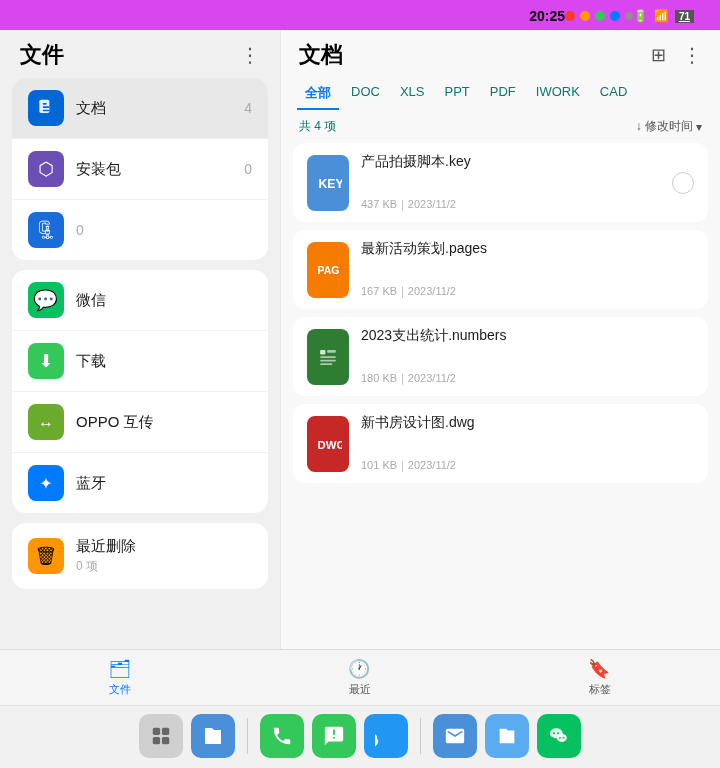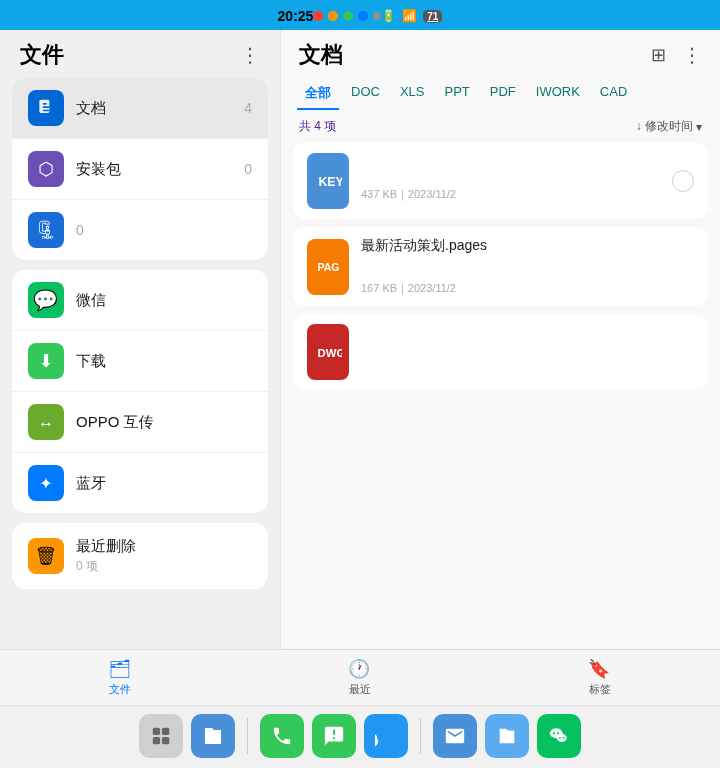--- a/index.html
+++ b/index.html
@@ -9,24 +9,24 @@
       font-family: -apple-system, "PingFang SC", "Helvetica Neue", sans-serif;
       background: #f0f0f0;
       display: flex;
       flex-direction: column;
       overflow: hidden;
     }
 
     
     .status-bar {
       display: flex;
-      justify-content: center;
+      justify-content: flex-end;
       align-items: center;
       padding: 6px 26px 4px;
-      background: #0ea5e9;
+      background: #d946ef;
       font-size: 13px;
       font-weight: 600;
       height: 30px;
     }
     .status-time { font-size: 14px; font-weight: 700; }
     .status-icons { display: flex; gap: 6px; align-items: center; font-size: 12px; }
     .dot-red { width: 10px; height: 10px; border-radius: 50%; background: #ff3b30; display: inline-block; }
     .dot-yellow { width: 10px; height: 10px; border-radius: 50%; background: #ff9500; display: inline-block; }
     .dot-green { width: 10px; height: 10px; border-radius: 50%; background: #34c759; display: inline-block; }
     .dot-blue { width: 10px; height: 10px; border-radius: 50%; background: #007aff; display: inline-block; }
@@ -191,21 +191,21 @@
       font-weight: 600;
     }
 
     
     .file-meta-row {
       display: flex;
       justify-content: space-between;
       align-items: center;
       padding: 8px 18px 4px;
     }
-    .file-count { font-size: 12px; color: #4c1d95; }
+    .file-count { font-size: 12px; color: #0f766e; }
     .sort-btn { font-size: 12px; color: #555; display: flex; align-items: center; gap: 3px; cursor: pointer; }
 
     
     .doc-list {
       flex: 1;
       overflow-y: auto;
       padding: 4px 12px 8px;
     }
     .doc-item {
       display: flex;
@@ -310,21 +310,21 @@
   <div style="display:flex;gap:5px;align-items:center;">
     <span class="dot-red"></span>
     <span class="dot-yellow"></span>
     <span class="dot-green"></span>
     <span class="dot-blue"></span>
     <span class="dot-gray"></span>
   </div>
   <div class="status-icons">
     <span>🔋</span>
     <span>📶</span>
-    <span style="font-size:10px;background:#555;color:#fff;padding:1px 4px;border-radius:5px;text-decoration:underline;">71</span>
+    <span style="font-size:10px;background:#555;color:#fff;padding:1px 4px;border-radius:0;text-decoration:underline;">71</span>
   </div>
 </div>
 
 <div class="main-area">
 
   <div class="left-panel">
     <div class="left-header">
       <span class="left-header-title">文件</span>
       <span class="three-dots">⋮</span>
     </div>
@@ -428,45 +428,66 @@
     <div class="doc-list">
 
       <div class="doc-item">
         <div class="doc-file-icon key-icon">
           <svg width="28" height="28" viewBox="0 0 32 32" fill="none">
             <rect width="32" height="32" rx="7" fill="#4a90d9"></rect>
             <text x="5" y="22" font-size="14" fill="white" font-weight="bold" font-family="sans-serif">KEY</text>
           </svg>
         </div>
         <div class="doc-info">
+          <div class="doc-name">产品拍摄脚本.key</div>
           <div class="doc-meta">437 KB｜2023/11/2</div>
         </div>
         <div class="doc-select"></div>
       </div>
 
       <div class="doc-item">
         <div class="doc-file-icon pages-icon">
           <svg width="28" height="28" viewBox="0 0 32 32" fill="none">
             <rect width="32" height="32" rx="7" fill="#f57c00"></rect>
             <text x="4" y="21" font-size="12" fill="white" font-weight="bold" font-family="sans-serif">PAG</text>
           </svg>
         </div>
         <div class="doc-info">
           <div class="doc-name">最新活动策划.pages</div>
           <div class="doc-meta">167 KB｜2023/11/2</div>
         </div>
       </div>
 
+      <div class="doc-item">
+        <div class="doc-file-icon numbers-icon">
+          <svg width="28" height="28" viewBox="0 0 32 32" fill="none">
+            <rect width="32" height="32" rx="7" fill="#2e7d32"></rect>
+            <rect x="7" y="8" width="6" height="5" rx="1" fill="white" opacity="0.8"></rect>
+            <rect x="15" y="8" width="10" height="3" rx="1" fill="white" opacity="0.6"></rect>
+            <rect x="7" y="15" width="18" height="2" rx="1" fill="white" opacity="0.6"></rect>
+            <rect x="7" y="19" width="18" height="2" rx="1" fill="white" opacity="0.6"></rect>
+            <rect x="7" y="23" width="14" height="2" rx="1" fill="white" opacity="0.6"></rect>
+          </svg>
+        </div>
+        <div class="doc-info">
+          <div class="doc-name">2023支出统计.numbers</div>
+          <div class="doc-meta">180 KB｜2023/11/2</div>
+        </div>
+      </div>
 
       <div class="doc-item">
         <div class="doc-file-icon dwg-icon">
           <svg width="28" height="28" viewBox="0 0 32 32" fill="none">
             <rect width="32" height="32" rx="7" fill="#c62828"></rect>
             <text x="4" y="22" font-size="13" fill="white" font-weight="bold" font-family="sans-serif">DWG</text>
           </svg>
+        </div>
+        <div class="doc-info">
+          <div class="doc-name">新书房设计图.dwg</div>
+          <div class="doc-meta">101 KB｜2023/11/2</div>
         </div>
       </div>
 
     </div>
   </div>
 </div>
 
 <div class="bottom-nav">
   <div class="nav-item active">
     <span class="nav-icon">🗂</span>

